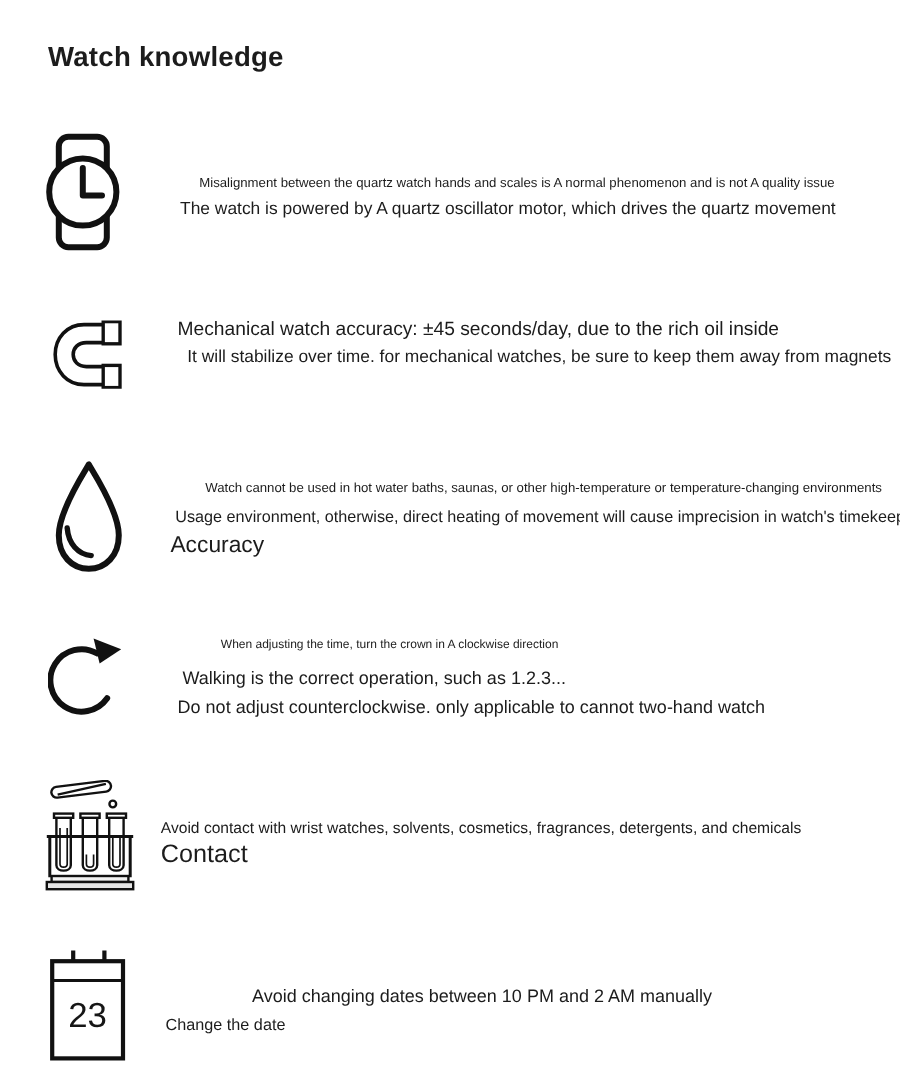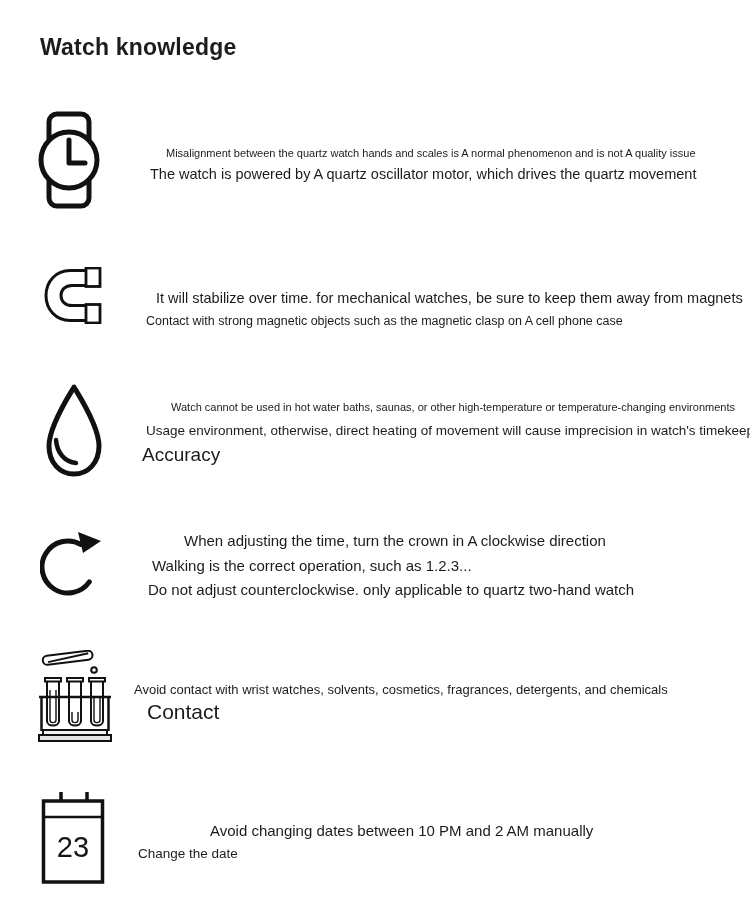--- a/index.html
+++ b/index.html
@@ -47,38 +47,38 @@
     <path d="M31,30 L31,53 L47,53" fill="none" stroke="#111" stroke-width="5" stroke-linecap="round" stroke-linejoin="round"></path>
   </svg>
   <div class="abs b" style="left:166px;top:147px;font-size:11px;">Misalignment between the quartz watch hands and scales is A normal phenomenon and is not A quality issue</div>
   <div class="abs b" style="left:150px;top:166px;font-size:14.5px;">The watch is powered by A quartz oscillator motor, which drives the quartz movement</div>
 
   <svg class="icon" style="left:43px;top:267px;" width="60" height="57" viewBox="0 0 60 57">
     <path d="M56,3.5 L27,3.5 C13,3.5 3,14.5 3,28.5 C3,42.5 13,53.5 27,53.5 L56,53.5 L56,38.5 L29,38.5 C22,38.5 18,34 18,28.5 C18,23 22,18.5 29,18.5 L56,18.5 Z" fill="#fff" stroke="#111" stroke-width="3"></path>
     <rect x="43" y="1" width="14" height="18.5" fill="#fff" stroke="#111" stroke-width="2.8"></rect>
     <rect x="43" y="37.5" width="14" height="18.5" fill="#fff" stroke="#111" stroke-width="2.8"></rect>
   </svg>
+  <div class="abs b" style="left:148px;top:266px;font-size:16px;">Mechanical watch accuracy: ±45 seconds/day, due to the rich oil inside</div>
   <div class="abs b" style="left:156px;top:290px;font-size:14.5px;">It will stabilize over time. for mechanical watches, be sure to keep them away from magnets</div>
-  <div class="abs r" style="left:146px;top:314px;font-size:12.5px;">Contact with strong magnetic objects such as the magnetic clasp on A cell phone case</div>
 
   <svg class="icon" style="left:42px;top:383px;" width="64" height="96" viewBox="0 0 64 96">
     <path d="M32,4 C30,8 7,42 7,63 C7,80 18,91 32,91 C46,91 57,80 57,63 C57,42 34,8 32,4 Z" fill="none" stroke="#111" stroke-width="5" stroke-linejoin="round"></path>
     <path d="M14,57 C15,70 23,79 34,80" fill="none" stroke="#111" stroke-width="4.5" stroke-linecap="round"></path>
   </svg>
   <div class="abs b" style="left:139px;top:401px;font-size:11px;margin-left:32px;">Watch cannot be used in hot water baths, saunas, or other high-temperature or temperature-changing environments</div>
   <div class="abs b" style="left:146px;top:423px;font-size:13.5px;">Usage environment, otherwise, direct heating of movement will cause imprecision in watch's timekeeping</div>
   <div class="abs b" style="left:142px;top:444px;font-size:19px;">Accuracy</div>
 
   <svg class="icon" style="left:40px;top:525px;" width="64" height="74" viewBox="0 0 64 74">
     <path d="M41,19.5 A26,26 0 1 0 49.3,56.9" fill="none" stroke="#111" stroke-width="5" stroke-linecap="round"></path>
     <path d="M38,7 L61,16 L43,28 Z" fill="#111"></path>
   </svg>
-  <div class="abs b" style="left:184px;top:532px;font-size:15px;">When adjusting the time, turn the crown in A clockwise direction</div>
+  <div class="abs b" style="left:184px;top:532px;font-size:10px;">When adjusting the time, turn the crown in A clockwise direction</div>
   <div class="abs b" style="left:152px;top:557px;font-size:15px;">Walking is the correct operation, such as 1.2.3...</div>
-  <div class="abs b" style="left:148px;top:581px;font-size:15px;">Do not adjust counterclockwise. only applicable to quartz two-hand watch</div>
+  <div class="abs b" style="left:148px;top:581px;font-size:15px;">Do not adjust counterclockwise. only applicable to cannot two-hand watch</div>
 
   <svg class="icon" style="left:37px;top:650px;" width="76" height="95" viewBox="0 0 76 95">
     <g fill="none" stroke="#111" stroke-width="2">
       <g transform="rotate(-7 8 12)">
         <rect x="6" y="6" width="50" height="9" rx="4.5"></rect>
         <line x1="11" y1="12.5" x2="52" y2="8.5"></line>
       </g>
       <circle cx="57" cy="20" r="2.8"></circle>
       <line x1="2" y1="47" x2="74" y2="47" stroke-width="2.5"></line>
       <line x1="4.5" y1="47" x2="4.5" y2="81" stroke-width="2.5"></line>
@@ -93,21 +93,21 @@
       <path d="M35,62 V70 C35,73.5 41,73.5 41,70 V62" stroke-width="1.4"></path>
 
       <rect x="52" y="28" width="16" height="3.5"></rect>
       <path d="M54,31.5 V71 C54,77 66,77 66,71 V31.5"></path>
       <path d="M57,48 V70 C57,73.5 63,73.5 63,70 V48" stroke-width="1.4"></path>
       <rect x="6" y="80" width="64" height="5" fill="#f2f2f2" stroke-width="2"></rect>
       <rect x="2" y="85" width="72" height="6" fill="#e5e5e5" stroke-width="2"></rect>
     </g>
   </svg>
   <div class="abs b" style="left:134px;top:682px;font-size:13px;">Avoid contact with wrist watches, solvents, cosmetics, fragrances, detergents, and chemicals</div>
-  <div class="abs b" style="left:147px;top:700px;font-size:21px;">Contact</div>
+  <div class="abs b" style="left:134px;top:700px;font-size:21px;">Contact</div>
 
   <svg class="icon" style="left:40px;top:790px;" width="66" height="96" viewBox="0 0 66 96">
     <line x1="21" y1="2" x2="21" y2="17" stroke="#111" stroke-width="3.5"></line>
     <line x1="47" y1="2" x2="47" y2="17" stroke="#111" stroke-width="3.5"></line>
     <rect x="3.5" y="11" width="59" height="81" fill="#fff" stroke="#111" stroke-width="3.5"></rect>
     <line x1="3.5" y1="27" x2="62.5" y2="27" stroke="#111" stroke-width="2.5"></line>
   </svg>
   <div class="cal-day">23</div>
   <div class="abs b" style="left:210px;top:822px;font-size:15px;">Avoid changing dates between 10 PM and 2 AM manually</div>
   <div class="abs b" style="left:138px;top:846px;font-size:13.5px;">Change the date</div>

